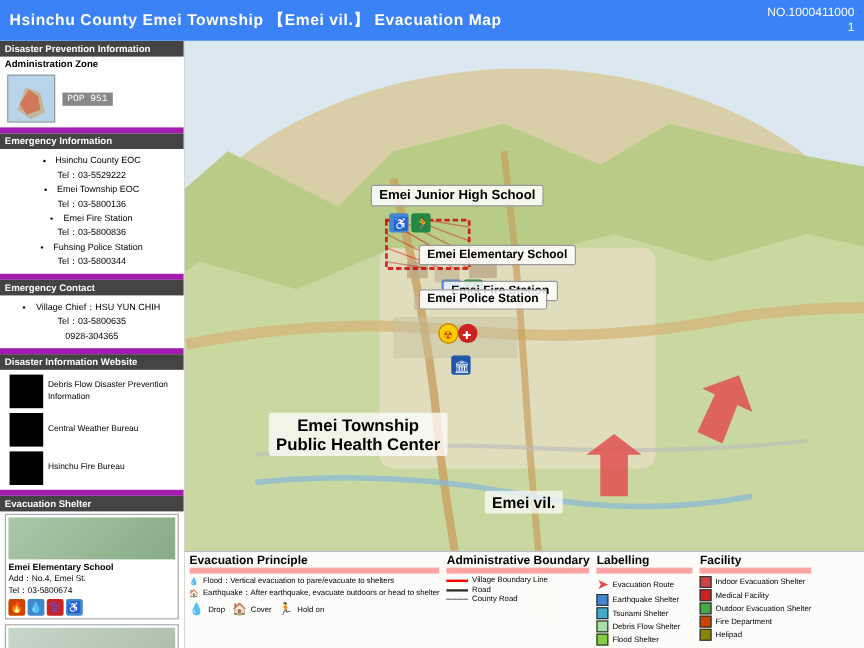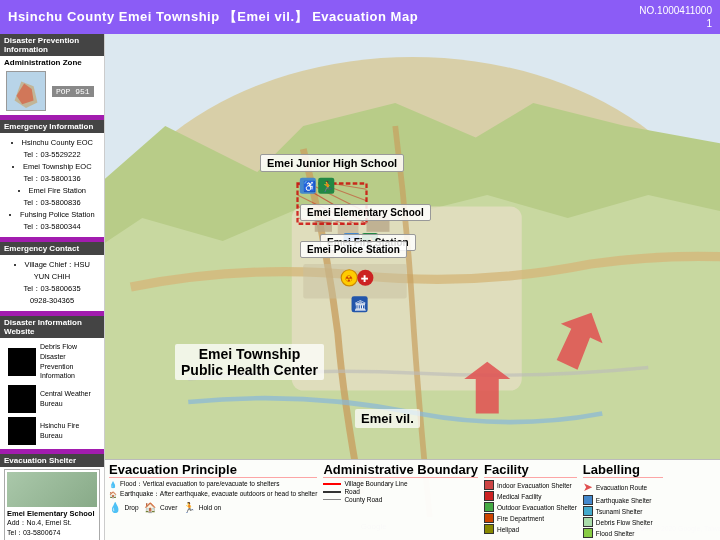--- a/index.html
+++ b/index.html
@@ -2,37 +2,37 @@
 <html><head>
   <meta charset="utf-8">
   <style>
     * { margin: 0; padding: 0; box-sizing: border-box; }
     body { width: 720px; height: 540px; overflow: hidden; font-family: Arial, sans-serif; font-size: 9px; background: #fff; }
 
     #app { display: flex; flex-direction: column; width: 720px; height: 540px; }
 
     
     #header {
-      background: #8b5cf6;
+      background: #3b82f6;
       color: #fff;
       display: flex;
       justify-content: space-between;
       align-items: center;
       padding: 4px 8px;
       flex-shrink: 0;
     }
     #header .title { font-size: 13px; font-weight: bold; letter-spacing: 0.5px; }
     #header .num { font-size: 10px; text-align: right; line-height: 1.3; }
 
     
     #main { display: flex; flex: 1; overflow: hidden; }
 
     
     #sidebar {
-      width: 105px;
+      width: 154px;
       flex-shrink: 0;
       background: #fff;
       border-right: 1px solid #ccc;
       display: flex;
       flex-direction: column;
       overflow-y: auto;
       font-size: 8px;
     }
     .sidebar-section-title {
       background: #444;
@@ -140,21 +140,21 @@
       left: 0;
       right: 0;
       background: rgba(255,255,255,0.95);
       border-top: 1px solid #bbb;
       display: flex;
       font-size: 7px;
       padding: 2px 4px;
       gap: 6px;
     }
     .legend-col { display: flex; flex-direction: column; gap: 1px; min-width: 80px; }
-    .legend-title { font-weight: bold; font-size: 13px; border-bottom: 1px solid #fca5a5; margin-bottom: 1px; }
+    .legend-title { font-weight: bold; font-size: 10px; border-bottom: 5px solid #fca5a5; margin-bottom: 1px; }
     .legend-row { display: flex; align-items: center; gap: 3px; font-size: 6.5px; }
     .legend-line { height: 2px; width: 18px; display: inline-block; }
     .legend-swatch { width: 10px; height: 10px; border: 1px solid #333; display: inline-block; flex-shrink: 0; }
   </style>
 </head>
 <body>
 
 <div id="app">
 
   <div id="header">
@@ -368,62 +368,62 @@
             <span class="legend-line" style="background:#333; height:2px;"></span>
             <span>Road</span>
           </div>
           <div class="legend-row">
             <span class="legend-line" style="background:#888; height:1px; border-top:1px dashed #888;"></span>
             <span>County Road</span>
           </div>
         </div>
 
         <div class="legend-col">
+          <div class="legend-title">Labelling</div>
+          <div class="legend-row">
+            <span style="color:#e05050; font-size:12px;">➤</span>
+            <span>Evacuation Route</span>
+          </div>
+          <div class="legend-row">
+            <div class="legend-swatch" style="background:#4488cc;"></div>
+            <span>Earthquake Shelter</span>
+          </div>
+          <div class="legend-row">
+            <div class="legend-swatch" style="background:#44aacc;"></div>
+            <span>Tsunami Shelter</span>
+          </div>
+          <div class="legend-row">
+            <div class="legend-swatch" style="background:#aaddaa;"></div>
+            <span>Debris Flow Shelter</span>
+          </div>
+          <div class="legend-row">
+            <div class="legend-swatch" style="background:#88cc44;"></div>
+            <span>Flood Shelter</span>
+          </div>
+        </div>
+
+        <div class="legend-col">
           <div class="legend-title">Facility</div>
           <div class="legend-row">
             <div class="legend-swatch" style="background:#cc4444;"></div>
             <span>Indoor Evacuation Shelter</span>
           </div>
           <div class="legend-row">
             <div class="legend-swatch" style="background:#cc2222;"></div>
             <span>Medical Facility</span>
           </div>
           <div class="legend-row">
             <div class="legend-swatch" style="background:#44aa44;"></div>
             <span>Outdoor Evacuation Shelter</span>
           </div>
           <div class="legend-row">
             <div class="legend-swatch" style="background:#cc4400;"></div>
             <span>Fire Department</span>
           </div>
           <div class="legend-row">
             <div class="legend-swatch" style="background:#888800;"></div>
             <span>Helipad</span>
-          </div>
-        </div>
-
-        <div class="legend-col">
-          <div class="legend-title">Labelling</div>
-          <div class="legend-row">
-            <span style="color:#e05050; font-size:12px;">➤</span>
-            <span>Evacuation Route</span>
-          </div>
-          <div class="legend-row">
-            <div class="legend-swatch" style="background:#4488cc;"></div>
-            <span>Earthquake Shelter</span>
-          </div>
-          <div class="legend-row">
-            <div class="legend-swatch" style="background:#44aacc;"></div>
-            <span>Tsunami Shelter</span>
-          </div>
-          <div class="legend-row">
-            <div class="legend-swatch" style="background:#aaddaa;"></div>
-            <span>Debris Flow Shelter</span>
-          </div>
-          <div class="legend-row">
-            <div class="legend-swatch" style="background:#88cc44;"></div>
-            <span>Flood Shelter</span>
           </div>
         </div>
       </div>
     </div>
   </div>
 </div>
 
 </body></html>

